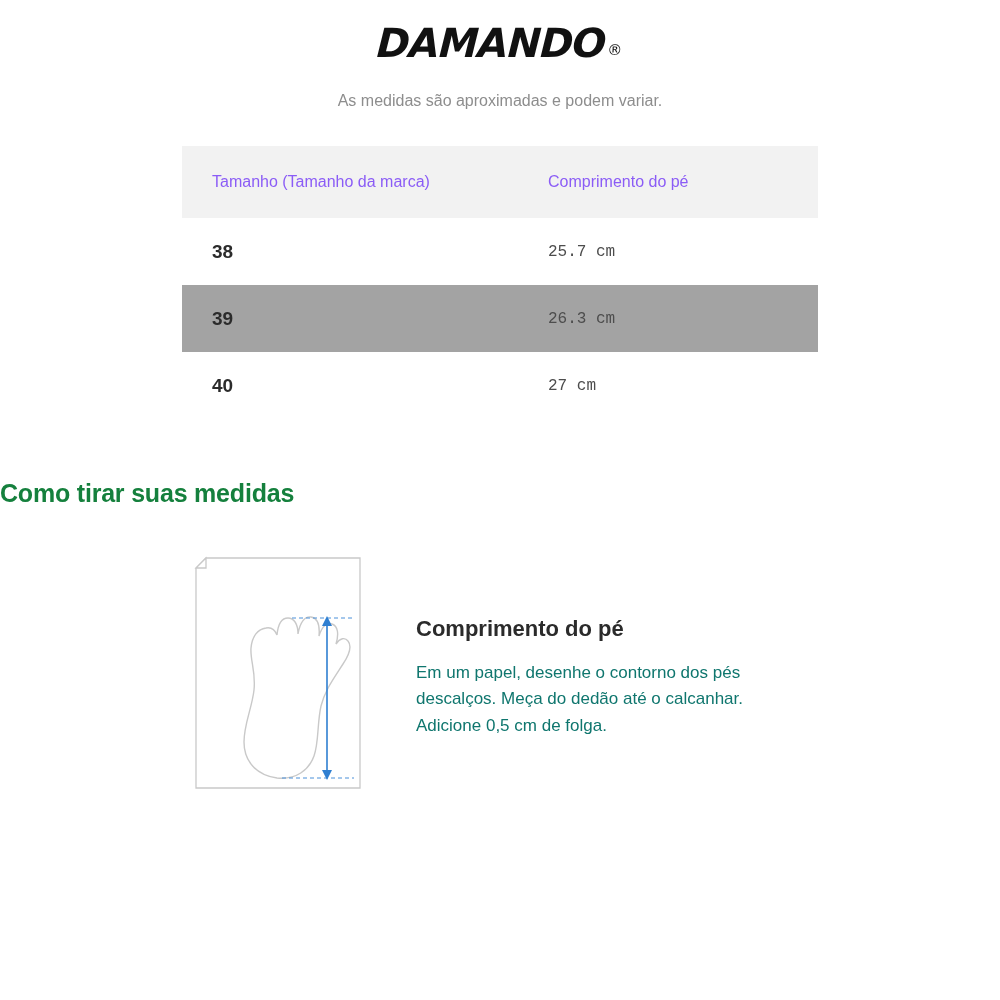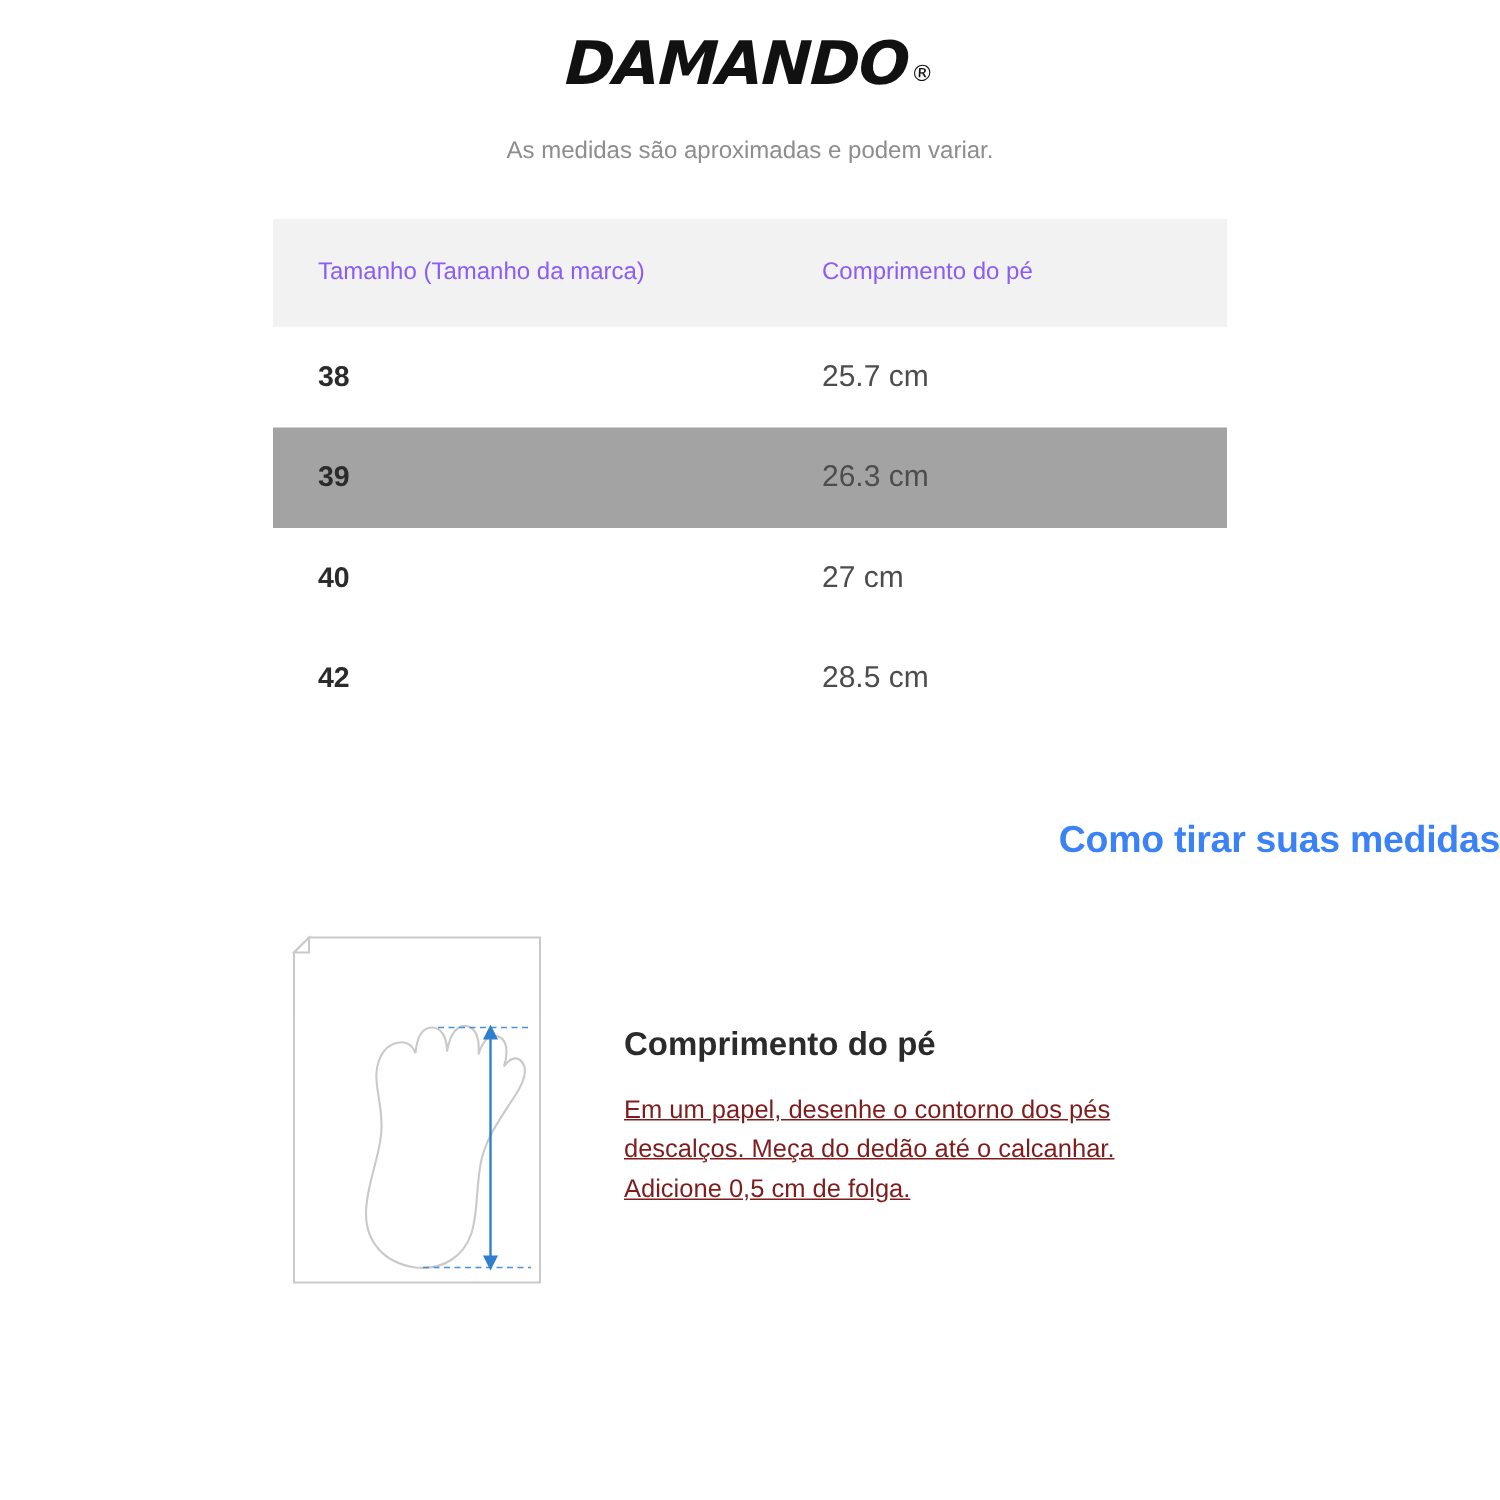--- a/index.html
+++ b/index.html
@@ -82,31 +82,32 @@
   .table tbody tr { height: 67px; }
   .table tbody tr.alt td { background: #a3a3a3; }
   .table tbody td.c1 {
     padding-left: 30px;
     font-size: 19px;
     font-weight: bold;
     color: #2b2b2b;
   }
   .table tbody td.c2 {
     padding-left: 26px;
-    font-size: 20px;
+    font-size: 16px;
     color: #4d4d4d;
+    font-family: Liberation Mono, monospace;
   }
   .thead-row th.c1 span { display: inline-block; max-width: 240px; }
 
   
   .section-title {
-    text-align: right;
+    text-align: left;
     font-size: 25px;
     font-weight: bold;
-    color: #3b82f6;
+    color: #15803d;
     margin-top: 60px;
     letter-spacing: -0.2px;
   }
 
   
   .howto {
     display: flex;
     align-items: flex-start;
     width: 636px;
     margin: 48px auto 0 auto;
@@ -122,23 +123,22 @@
   .howto-text h3 {
     margin: 0 0 18px 0;
     font-size: 22px;
     font-weight: bold;
     color: #2b2b2b;
   }
   .howto-text p {
     margin: 0;
     font-size: 17px;
     line-height: 1.55;
-    color: #7f1d1d;
+    color: #0f766e;
     max-width: 350px;
-    text-decoration: underline;
   }
 </style>
 </head>
 <body>
 
 <div class="page">
 
   <div class="logo-wrap">
     <div class="logo"><span>DAMANDO</span><span class="reg">®</span></div>
   </div>
@@ -157,24 +157,20 @@
         <td class="c1">38</td>
         <td class="c2">25.7 cm</td>
       </tr>
       <tr class="alt">
         <td class="c1">39</td>
         <td class="c2">26.3 cm</td>
       </tr>
       <tr>
         <td class="c1">40</td>
         <td class="c2">27 cm</td>
-      </tr>
-      <tr>
-        <td class="c1">42</td>
-        <td class="c2">28.5 cm</td>
       </tr>
     </tbody>
   </table>
 
   <div class="section-title">Como tirar suas medidas</div>
 
   <div class="howto">
     <div class="howto-fig">
       <svg width="200" height="235" viewBox="0 0 200 235" xmlns="http://www.w3.org/2000/svg">
 

